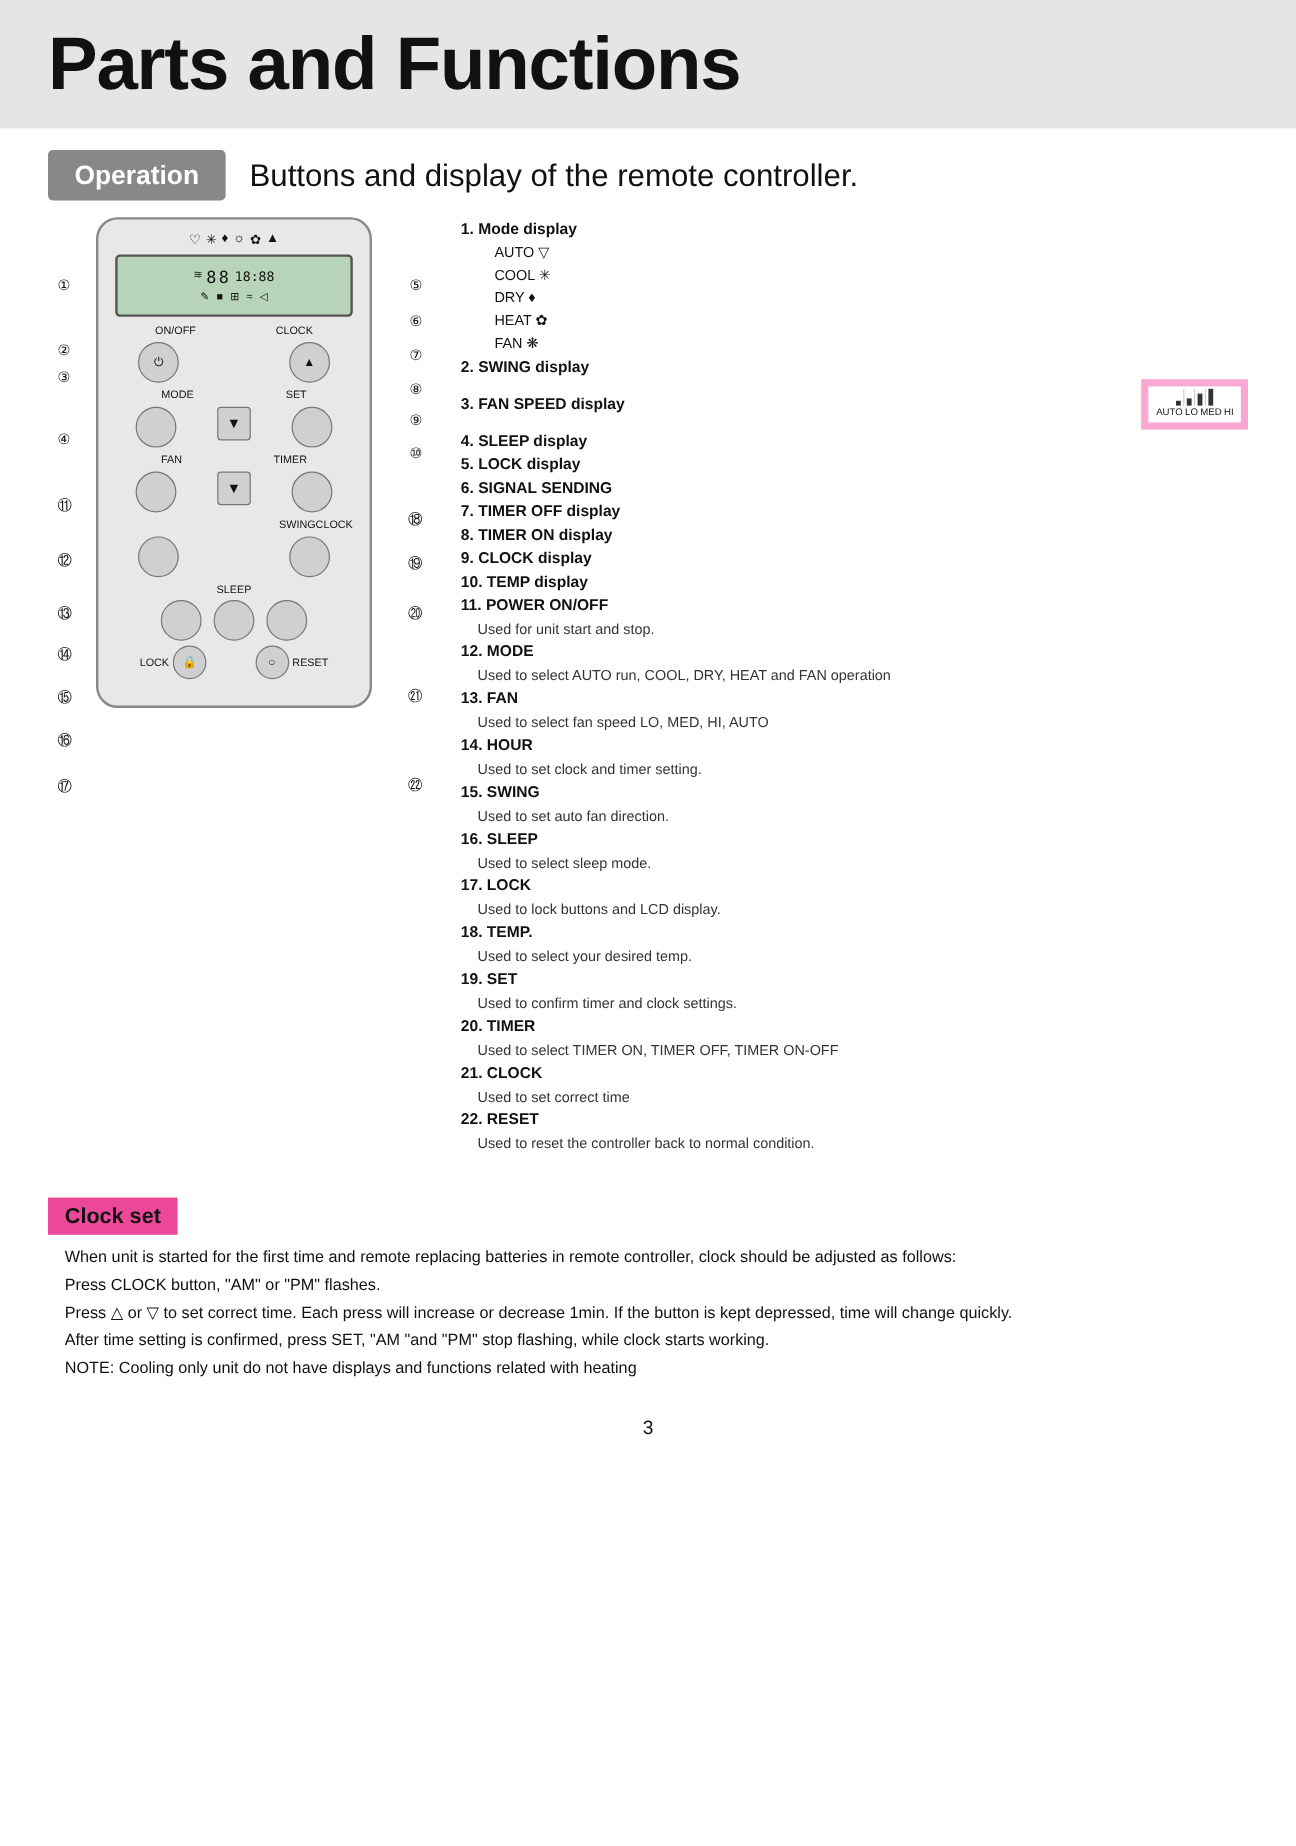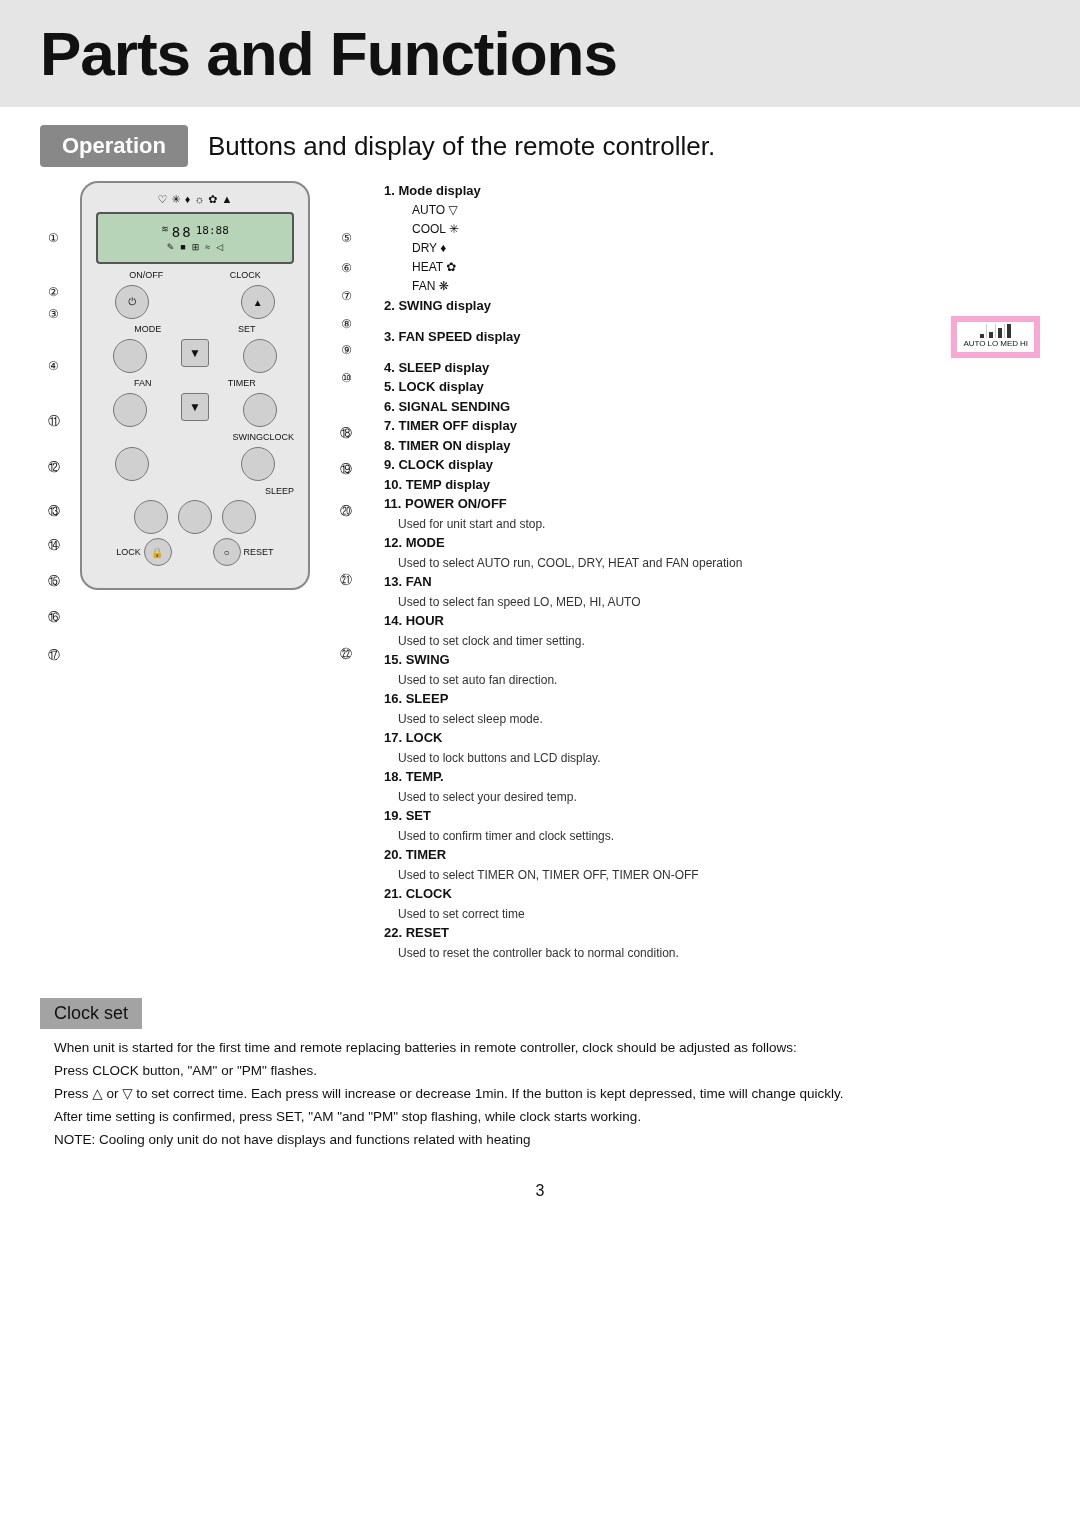--- a/index.html
+++ b/index.html
@@ -173,23 +173,23 @@
       width: 4px;
     }
     .fan-labels-row {
       display: flex;
       gap: 2px;
       font-size: 8px;
       justify-content: space-around;
       padding: 0 2px;
     }
     .section-title {
-      background: #a3a3a3;
+      background: #ec4899;
       font-size: 18px;
-      font-weight: normal;
+      font-weight: bold;
       padding: 5px 14px;
       display: inline-block;
       margin: 14px 0 8px 0;
     }
     .section-content {
       padding: 0 14px 12px 14px;
       font-size: 13.5px;
       line-height: 1.7;
     }
 
@@ -330,21 +330,21 @@
             <span>SWING</span>
             <span>CLOCK</span>
           </div>
 
           <div class="btn-row">
             <div class="remote-btn"></div>
             <div style="width:14px;"></div>
             <div class="remote-btn"></div>
           </div>
 
-          <div style="text-align:right; font-size:9px; margin-top:4px;">
+          <div style="text-align:center; font-size:9px; margin-top:4px;">
             <span>SLEEP</span>
           </div>
 
           <div class="sleep-row">
             <div class="remote-btn"></div>
             <div class="remote-btn"></div>
             <div class="remote-btn"></div>
           </div>
 
           <div class="lock-reset-row">

